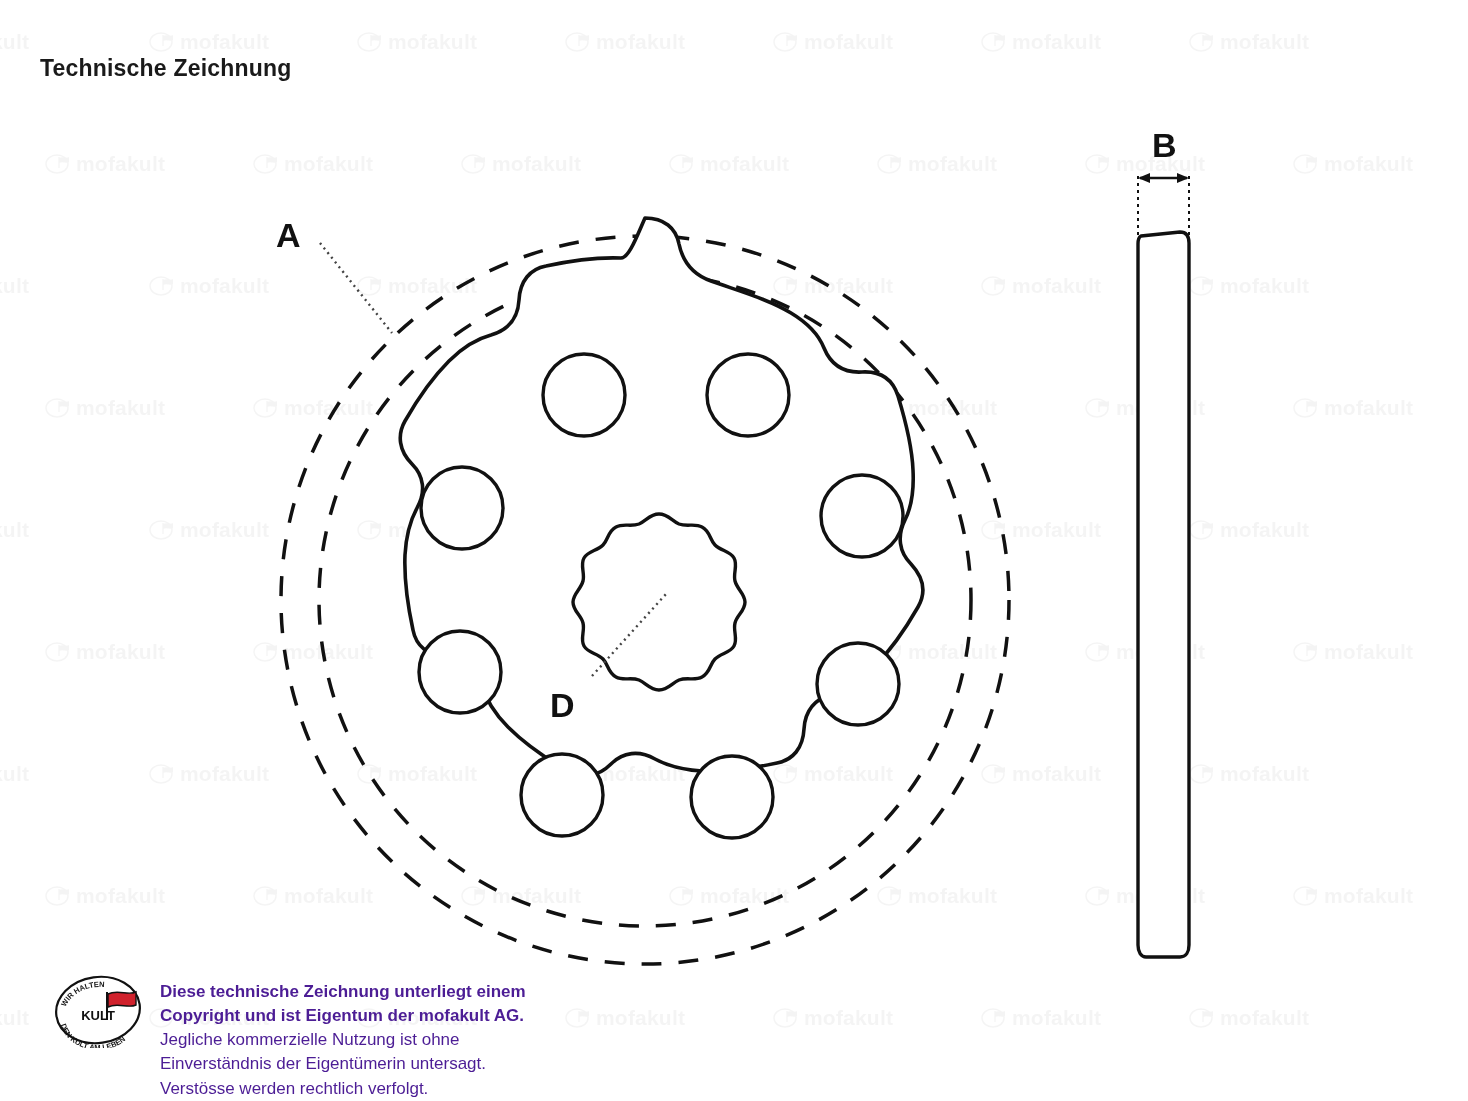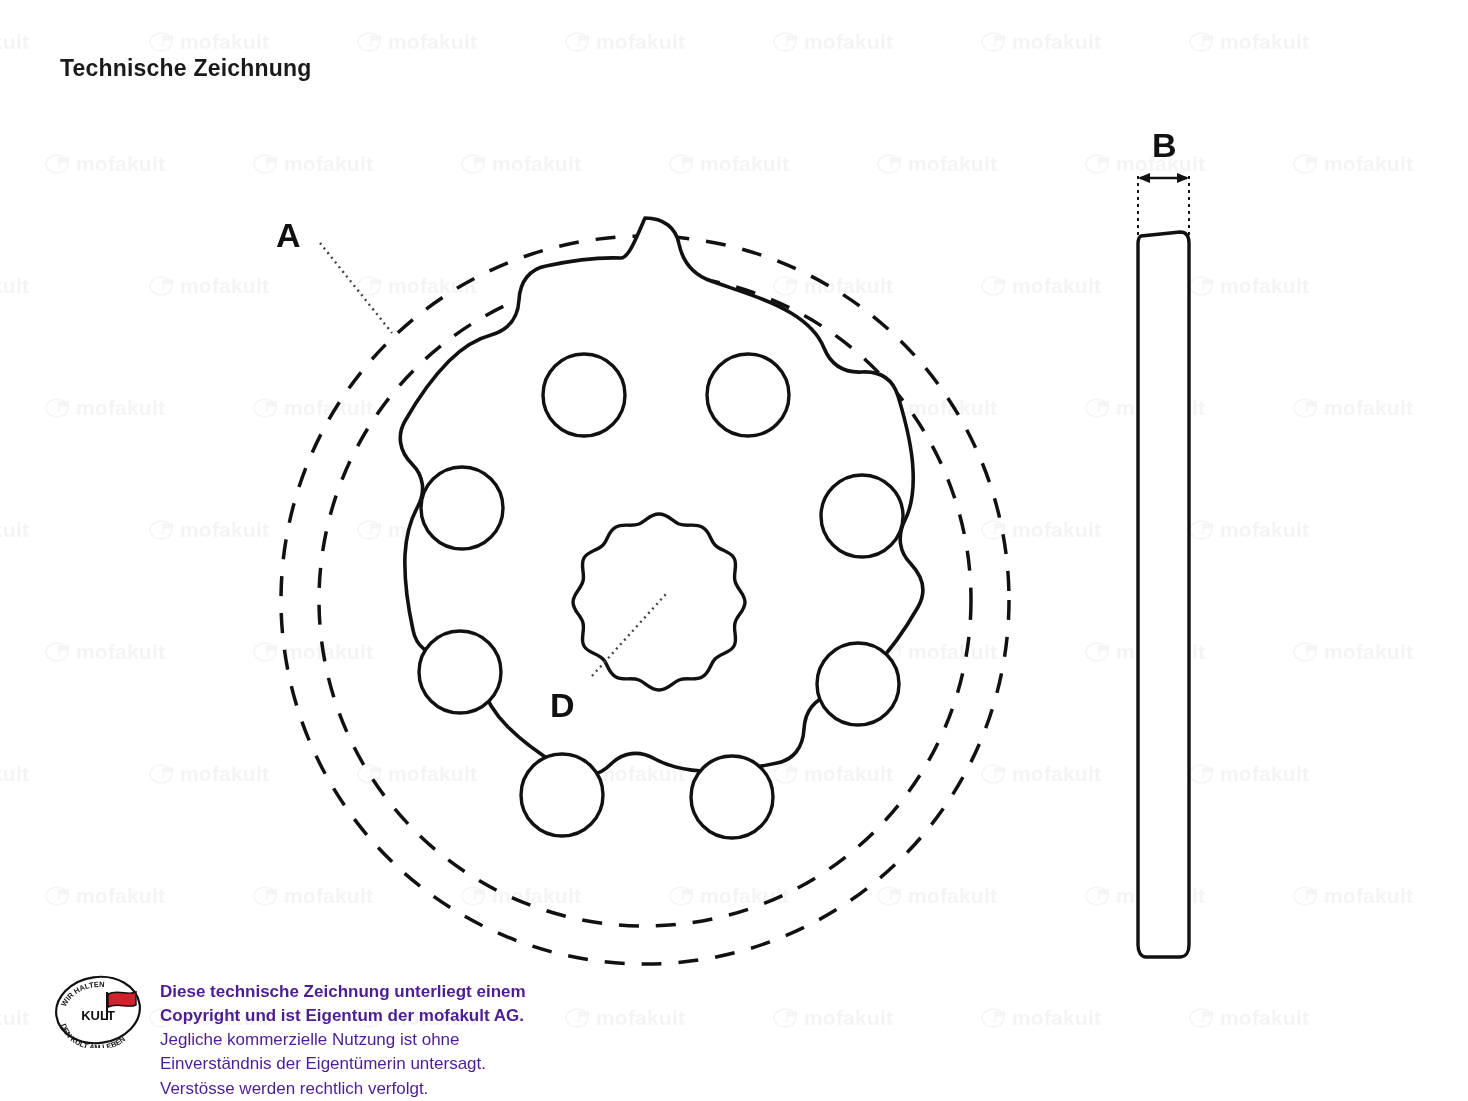--- a/index.html
+++ b/index.html
@@ -40,21 +40,21 @@
     letter-spacing: 0.2px;
     color: #9a9a9a;
   }
   .wm .wm-mark {
     width: 26px;
     height: 24px;
   }
   
   #title {
     position: absolute;
-    left: 60px;
+    left: 40px;
     top: 55px;
     font-size: 23px;
     font-weight: bold;
     letter-spacing: 0.2px;
     z-index: 5;
   }
   
   #drawing {
     position: absolute;
     left: 0;

